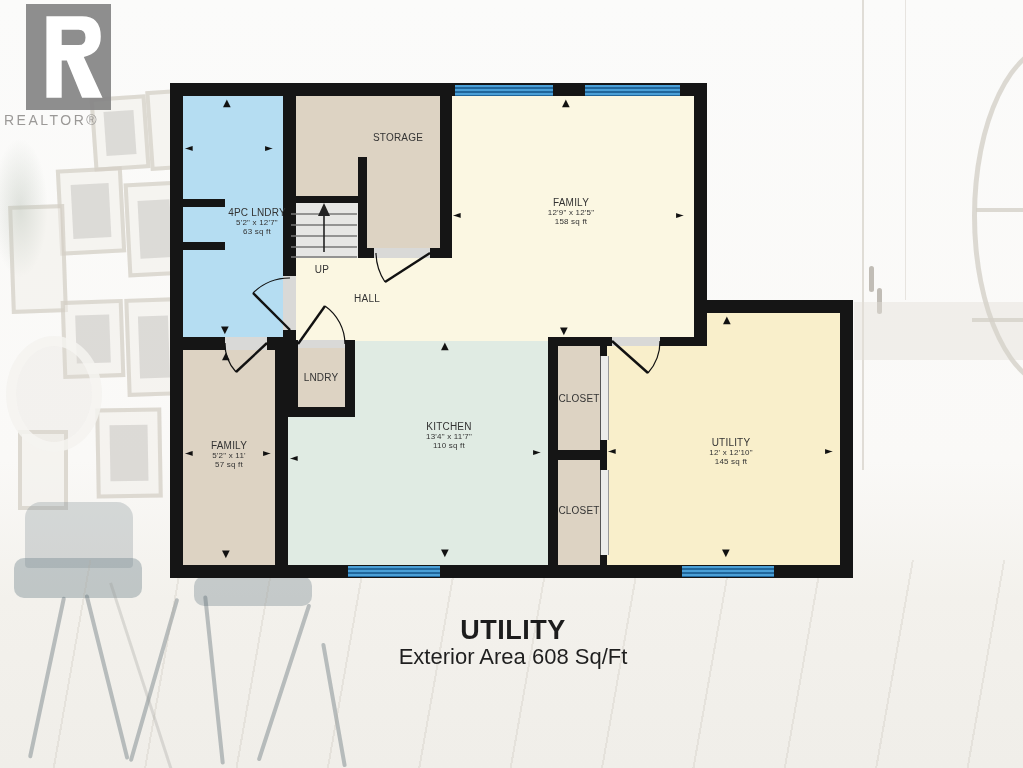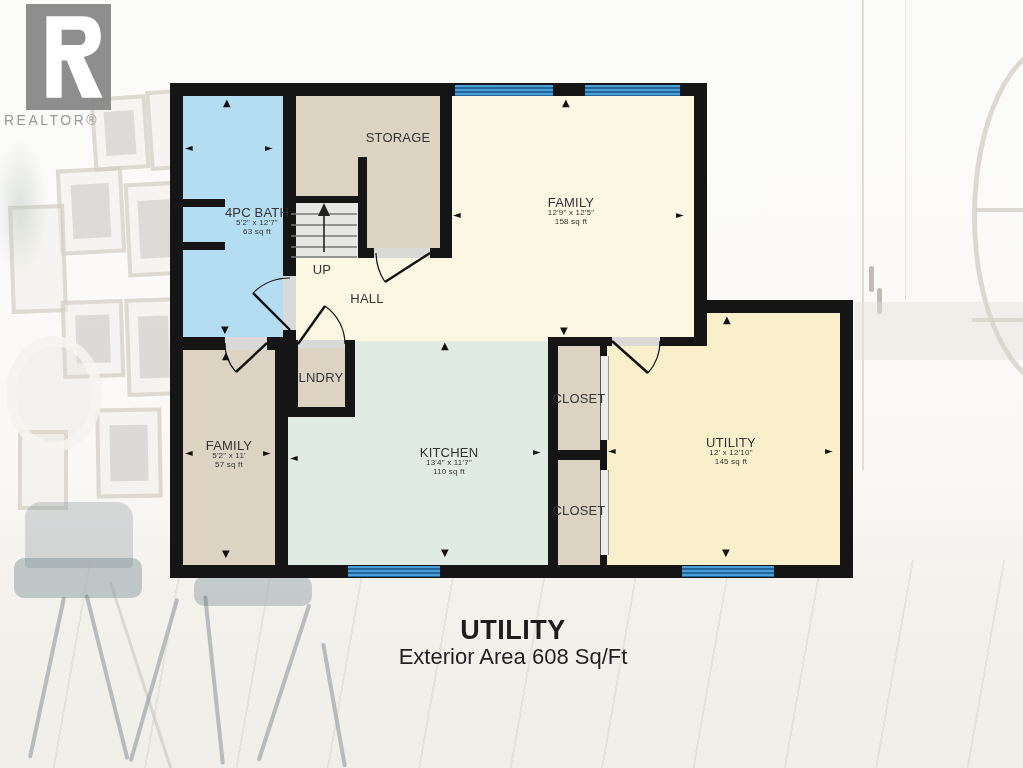--- a/index.html
+++ b/index.html
@@ -19,21 +19,21 @@
   .f-mint{background:var(--kitchen_fill,#e0ebe3)}
   .f-bed{background:var(--bedroom_fill,#f9efcb)}
   .f-stairs{background:var(--stairs_fill,#e6e6e4)}
   .w{position:absolute;background:var(--wall,#151515)}
   .open{position:absolute;background:var(--door_opening,#d9d9d7)}
   .win{position:absolute;background:repeating-linear-gradient(180deg,
         var(--window_blue,#4a9fd6) 0 2.5px,var(--window_stripe,#20669b) 2.5px 4px)}
   .slide{position:absolute;width:7px;background:#ececea;border-left:1px solid #555;border-right:1px solid #999}
   .label{position:absolute;transform:translate(-50%,-50%);text-align:center;color:#333;
          white-space:nowrap;line-height:9.5px;letter-spacing:.2px}
-  .label .nm{font-size:13px;font-weight:400}
+  .label .nm{font-size:10px;font-weight:400}
   .label .sub{font-size:8px}
   .arr{position:absolute;font-family:"DejaVu Sans",sans-serif;font-size:10px;line-height:10px;color:#111}
   
   .title-h{position:absolute;left:313px;top:615px;width:400px;text-align:center;
            font-size:27px;font-weight:800;letter-spacing:.5px;color:#1c1c1c}
   .title-s{position:absolute;left:263px;top:644px;width:500px;text-align:center;
            font-size:22px;font-weight:400;color:#1f1f1f}
   
   .logo-box{position:absolute;left:26px;top:4px;width:85px;height:106px;background:rgba(132,132,132,.92)}
   .logo-text{position:absolute;left:4px;top:112px;width:130px;font-size:14px;font-weight:400;
@@ -180,21 +180,21 @@
       <line x1="291" y1="247" x2="357" y2="247"></line>
       <line x1="291" y1="257" x2="357" y2="257"></line>
     </g>
     <g>
       <line x1="324" y1="252" x2="324" y2="212" stroke="#222" stroke-width="1.6"></line>
       <path d="M324,203 L318,216 L330,216 Z" fill="#222"></path>
     </g>
   </svg>
 
   <div class="label" style="left:257px;top:222px">
-    <div class="nm">4PC BATH</div>
+    <div class="nm">4PC LNDRY</div>
     <div class="sub">5'2" x 12'7"</div>
     <div class="sub">63 sq ft</div>
   </div>
   <div class="label" style="left:398px;top:138px">
     <div class="nm">STORAGE</div>
   </div>
   <div class="label" style="left:571px;top:212px">
     <div class="nm">FAMILY</div>
     <div class="sub">12'9" x 12'5"</div>
     <div class="sub">158 sq ft</div>
@@ -206,21 +206,21 @@
     <div class="nm">HALL</div>
   </div>
   <div class="label" style="left:321px;top:378px">
     <div class="nm">LNDRY</div>
   </div>
   <div class="label" style="left:229px;top:455px">
     <div class="nm">FAMILY</div>
     <div class="sub">5'2" x 11'</div>
     <div class="sub">57 sq ft</div>
   </div>
-  <div class="label" style="left:449px;top:462px">
+  <div class="label" style="left:449px;top:436px">
     <div class="nm">KITCHEN</div>
     <div class="sub">13'4" x 11'7"</div>
     <div class="sub">110 sq ft</div>
   </div>
   <div class="label" style="left:579px;top:399px">
     <div class="nm">CLOSET</div>
   </div>
   <div class="label" style="left:579px;top:511px">
     <div class="nm">CLOSET</div>
   </div>

